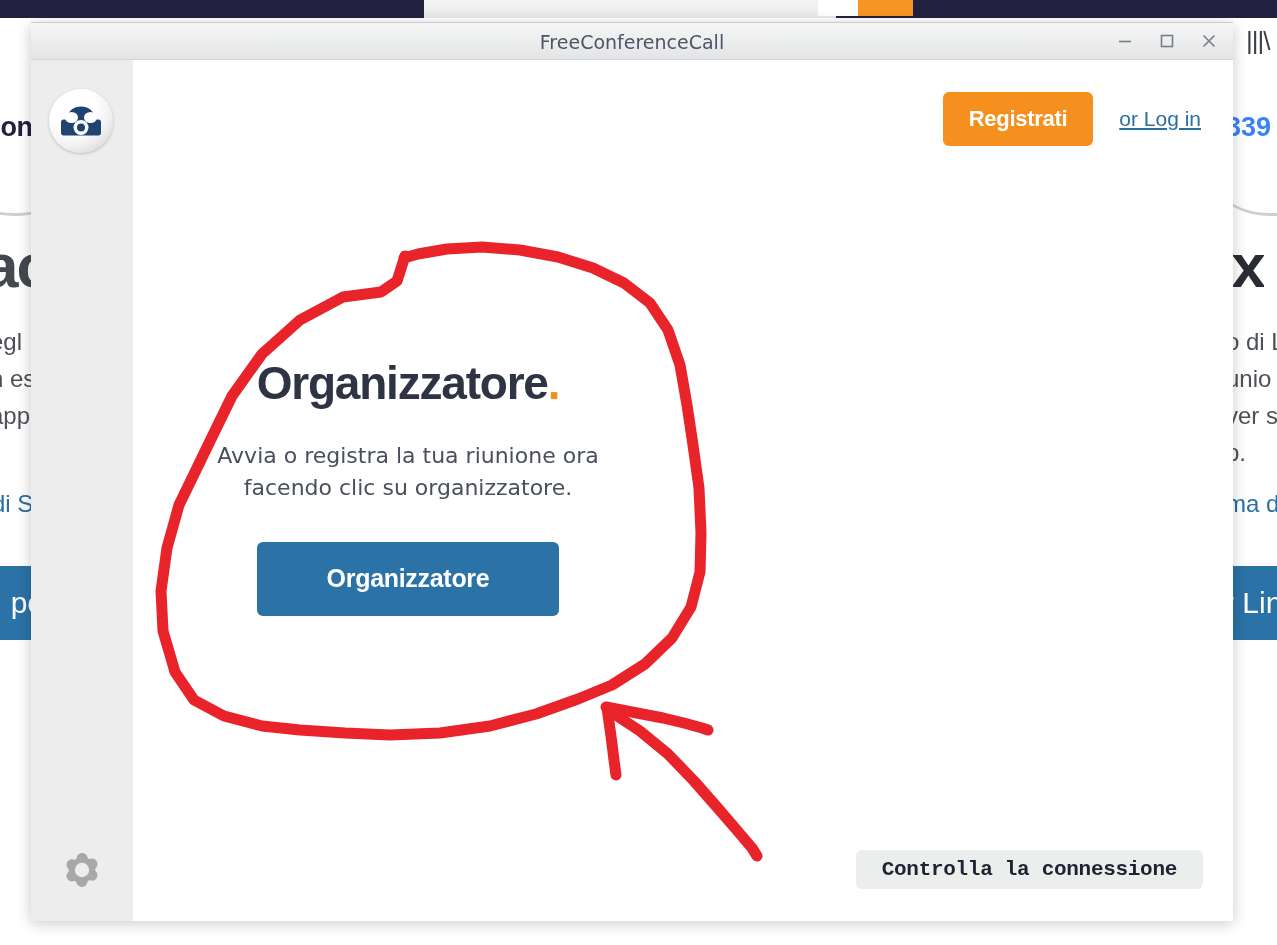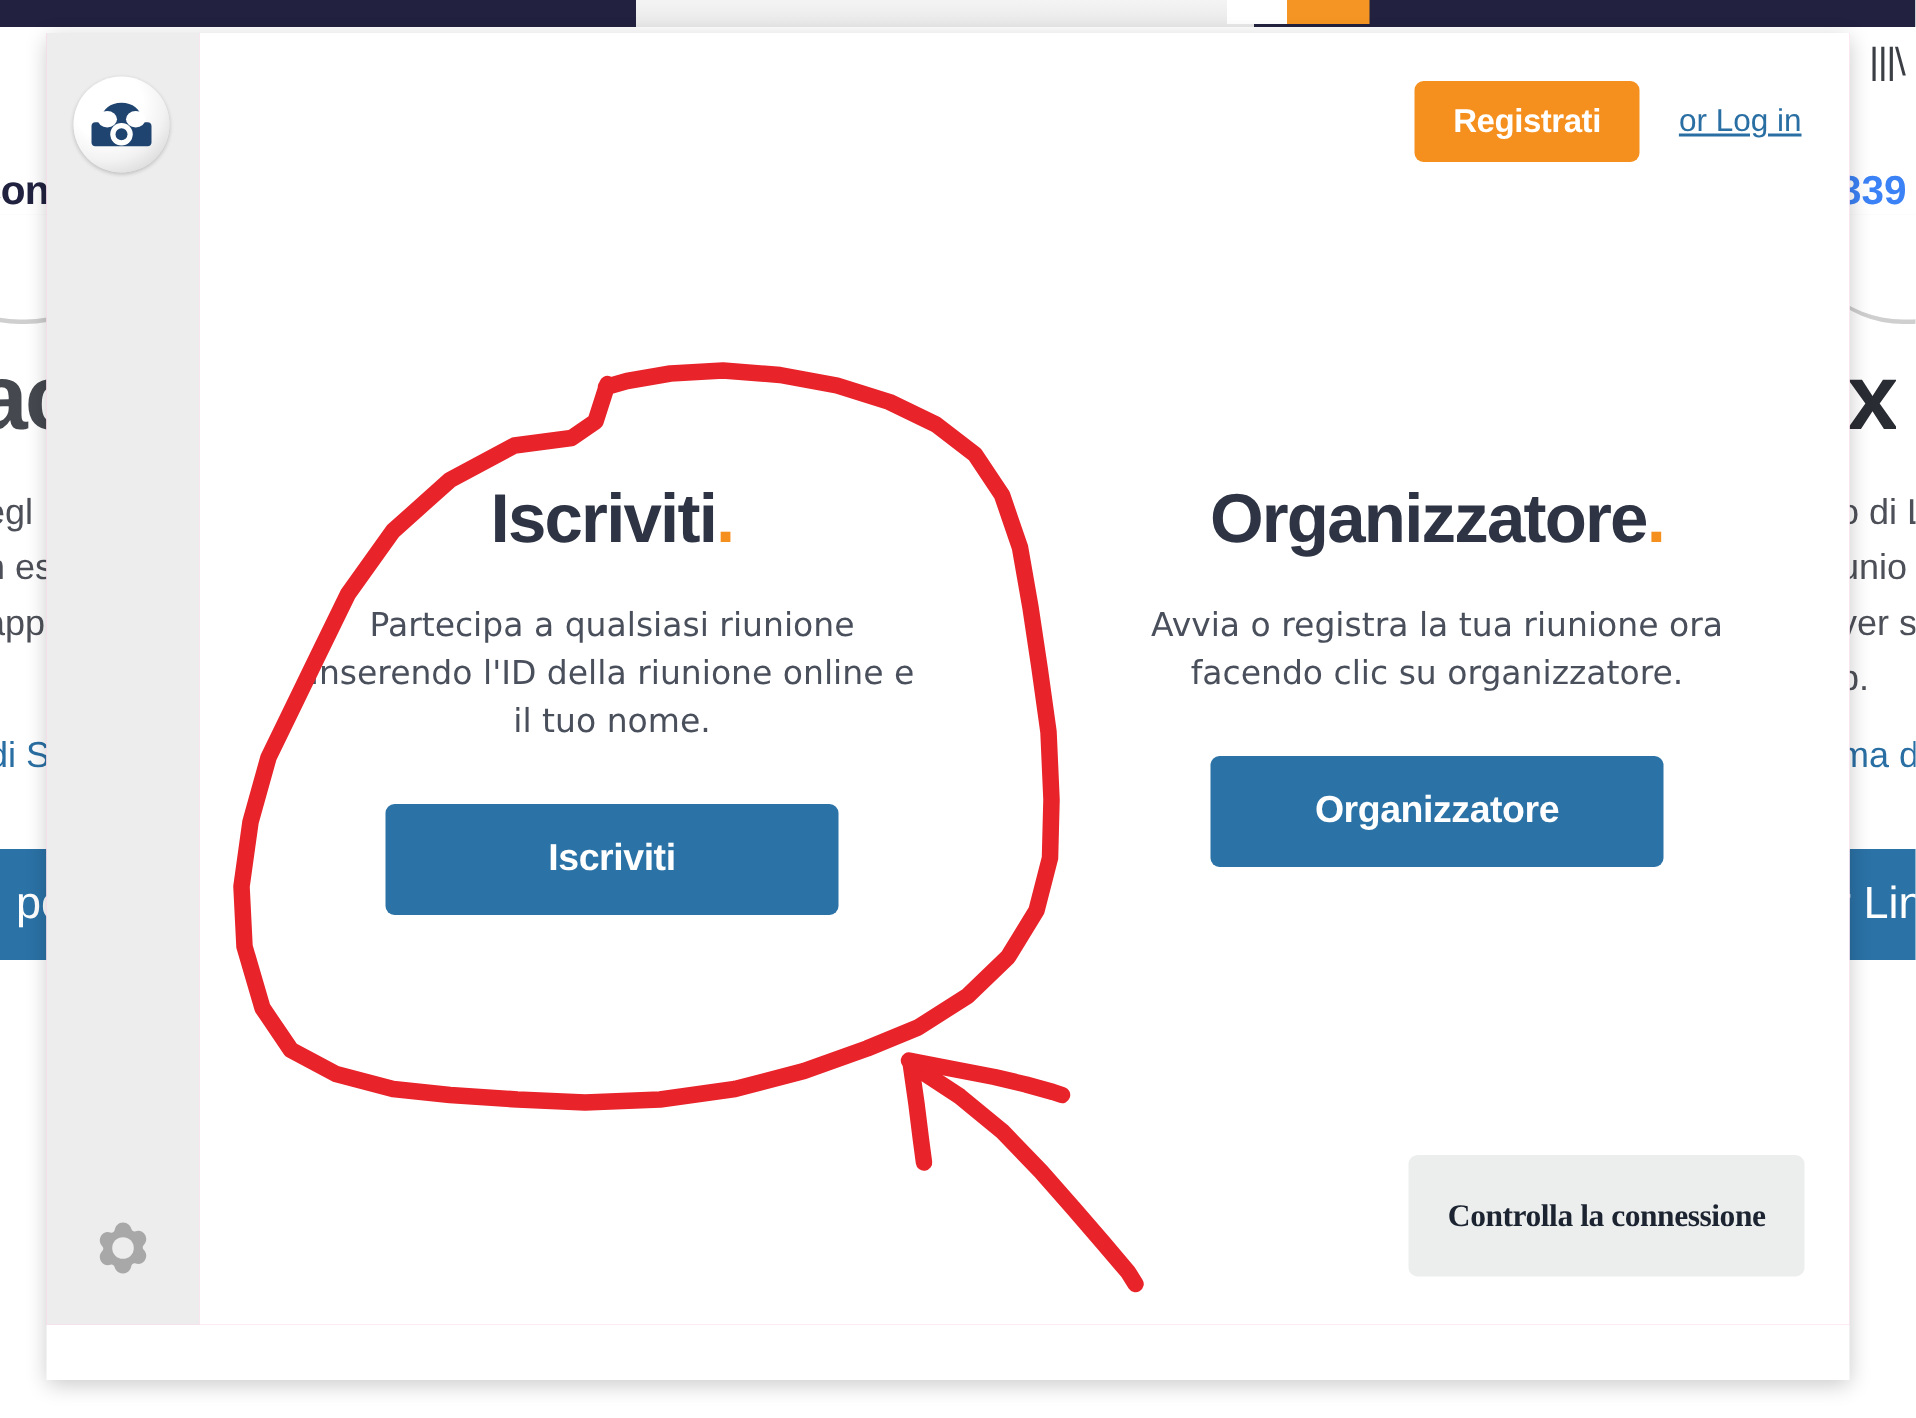--- a/index.html
+++ b/index.html
@@ -280,23 +280,23 @@
 
   .check-conn-btn {
     position: absolute;
     right: 30px; bottom: 32px;
     background: #eceded;
     color: #1b2430;
     border: none;
     border-radius: 6px;
     font-size: 21px;
     font-weight: bold;
-    padding: 28px 26px;
-    cursor: pointer;
-    font-family: Liberation Serif, serif;
+    padding: 8px 26px;
+    cursor: pointer;
+    font-family: Liberation Mono, monospace;
     letter-spacing: -0.3px;
   }
 
   
   .annotation {
     position: absolute;
     left: 0; top: 0;
     width: 1277px; height: 945px;
     pointer-events: none;
   }
@@ -338,20 +338,41 @@
 
   <div class="bg-topbar"></div>
   <div class="bg-topbar-gap"></div>
   <div class="bg-topbar-white"></div>
   <div class="bg-topbar-orange"></div>
 
   <div class="lib-icon">|||\</div>
 
   <div class="app-window">
 
+    <div class="titlebar">
+      <div class="titlebar-title">FreeConferenceCall</div>
+      <div class="win-controls">
+        <div class="win-btn">
+          <svg width="18" height="18" viewBox="0 0 18 18">
+              <line x1="3" y1="9.5" x2="15" y2="9.5" stroke="#7a7d82" stroke-width="1.6"></line>
+            </svg>
+        </div>
+        <div class="win-btn">
+          <svg width="18" height="18" viewBox="0 0 18 18">
+              <rect x="3.5" y="3.5" width="11" height="11" fill="none" stroke="#7a7d82" stroke-width="1.6"></rect>
+            </svg>
+        </div>
+        <div class="win-btn">
+          <svg width="18" height="18" viewBox="0 0 18 18">
+              <line x1="3.5" y1="3.5" x2="14.5" y2="14.5" stroke="#7a7d82" stroke-width="1.6"></line>
+              <line x1="14.5" y1="3.5" x2="3.5" y2="14.5" stroke="#7a7d82" stroke-width="1.6"></line>
+            </svg>
+        </div>
+      </div>
+    </div>
 
     <div class="app-body">
 
       <div class="sidebar">
         <div class="logo">
           <svg width="44" height="34" viewBox="0 0 44 34">
             <path d="M9 13c0-6.2 5.6-10.5 13-10.5S35 6.8 35 13v2.5h4.5c1.4 0 2.5 1.1 2.5 2.5v11c0 1.4-1.1 2.5-2.5 2.5h-35C3.1 31.5 2 30.4 2 29V18c0-1.4 1.1-2.5 2.5-2.5H9V13z" fill="#1f4470"></path>
             <ellipse cx="12.5" cy="13.5" rx="6.5" ry="5.5" fill="#ffffff"></ellipse>
             <ellipse cx="31.5" cy="13.5" rx="6.5" ry="5.5" fill="#ffffff"></ellipse>
             <circle cx="22" cy="23.5" r="7.5" fill="#ffffff"></circle>
@@ -368,25 +389,20 @@
 
       <div class="content">
 
         <div class="content-header">
           <button class="register-btn">Registrati</button>
           <a class="login-link" href="#">or Log in</a>
         </div>
 
         <div class="panels">
 
-          <div class="panel">
-            <h2 class="panel-title"><span>Iscriviti</span><span class="dot">.</span></h2>
-            <p class="panel-desc">Partecipa a qualsiasi riunione inserendo l'ID della riunione online e il tuo nome.</p>
-            <button class="panel-btn">Iscriviti</button>
-          </div>
 
           <div class="panel">
             <h2 class="panel-title"><span>Organizzatore</span><span class="dot">.</span></h2>
             <p class="panel-desc">Avvia o registra la tua riunione ora facendo clic su organizzatore.</p>
             <button class="panel-btn">Organizzatore</button>
           </div>
 
         </div>
 
         <button class="check-conn-btn">Controlla la connessione</button>

